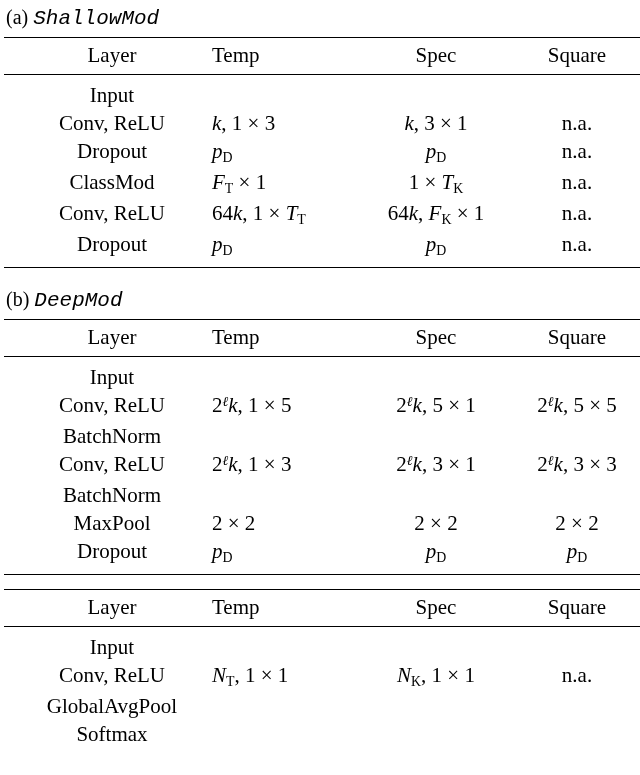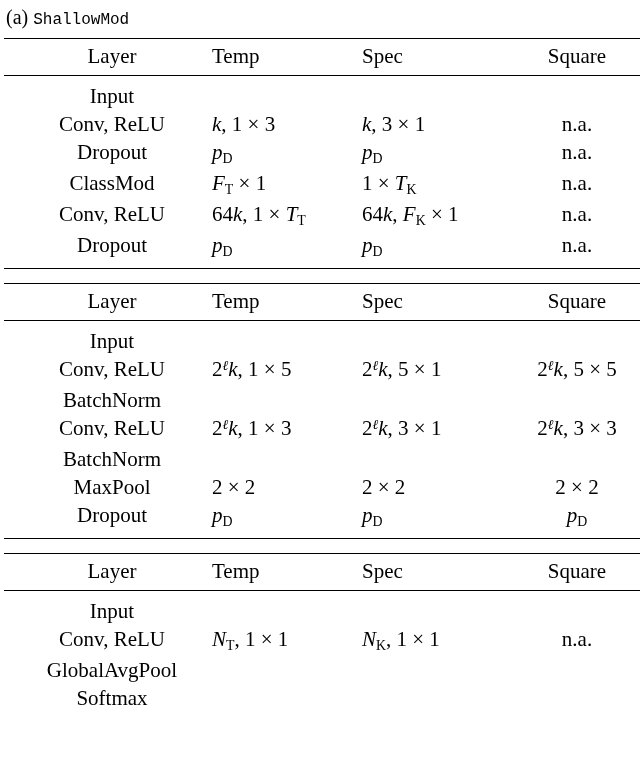--- a/index.html
+++ b/index.html
@@ -26,37 +26,38 @@
   }
   .caption {
     font-size: 20px;
     line-height: 26px;
     padding: 4px 2px 5px 2px;
     font-family: "Liberation Serif", serif;
     white-space: nowrap;
   }
   .caption .mono {
     font-family: "Liberation Mono", monospace;
-    font-size: 16px;
+    font-size: 21px;
+    font-style: italic;
   }
   table.tbl {
     border-collapse: collapse;
     width: 632px;
     table-layout: fixed;
   }
   table.tbl td, table.tbl th {
     padding: 0;
     font-weight: normal;
     font-size: 21px;
     line-height: 28px;
     vertical-align: baseline;
   }
   .col-layer { width: 200px; text-align: center; padding-left: 8px !important; }
   .col-temp  { width: 150px; text-align: left; }
-  .col-spec  { width: 148px; }
+  .col-spec  { width: 148px; text-align: center; }
   .col-square{ width: 134px; text-align: center; }
 
   .rule-thick {
     border-top: 1.6px solid #000;
   }
   .rule-thin {
     border-top: 1.1px solid #000;
   }
   .hdr td { padding-bottom: 5px !important; padding-top: 3px !important; }
   .firstrow td { padding-top: 6px !important; }
@@ -144,20 +145,24 @@
       <tr>
         <td class="rule-thick" colspan="4"></td>
       </tr>
     </tbody>
       </table>
   </div>
 
   <div class="gap-block"></div>
 
   <div class="block">
+    <div class="caption">
+      <span>(b)</span>
+      <span class="mono">DeepMod</span>
+    </div>
     <table class="tbl">
       <tbody>
           <tr class="hdr rule-thick">
         <td class="col-layer">Layer</td>
         <td class="col-temp">Temp</td>
         <td class="col-spec">Spec</td>
         <td class="col-square">Square</td>
       </tr>
       <tr class="firstrow rule-thin">
         <td class="col-layer">Input</td>

